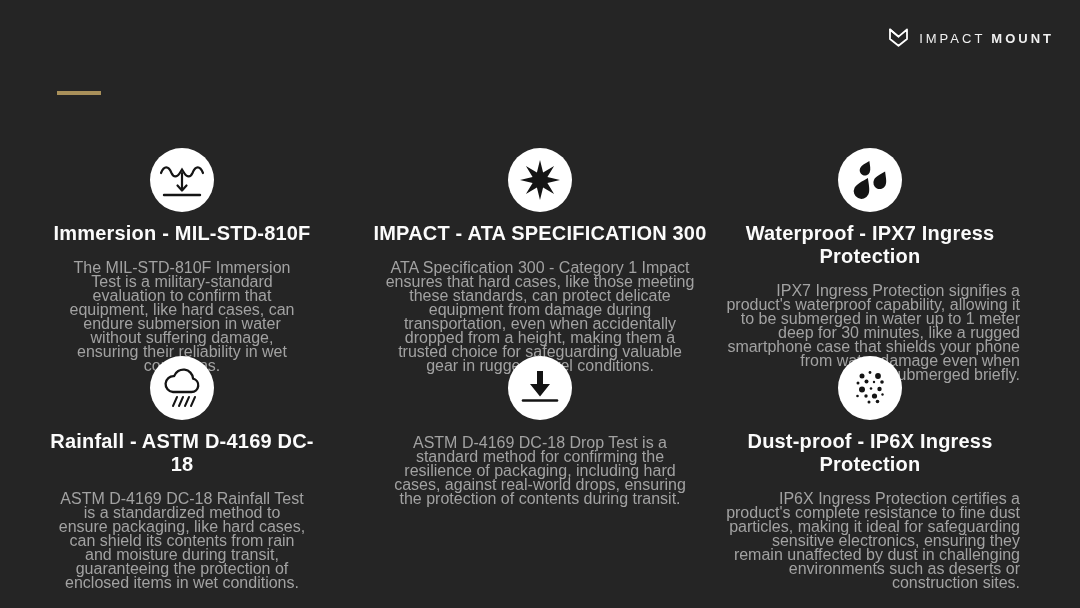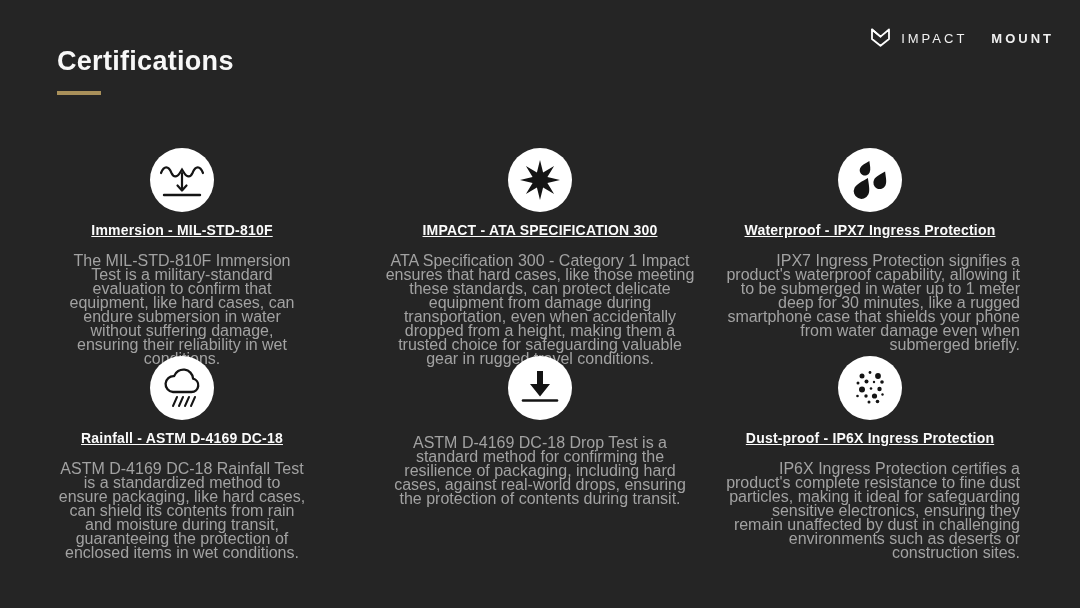--- a/index.html
+++ b/index.html
@@ -17,49 +17,48 @@
     position:absolute;left:57px;top:91px;width:44px;height:4px;
     background:#a9905a;
   }
   .logo{
     position:absolute;right:26px;top:26px;
     display:flex;align-items:center;gap:8px;color:#fff;
   }
   .logo .mark{display:block;}
   .brand{font-size:13px;letter-spacing:3px;color:#f0f0f0;}
   .brand-first{font-weight:400;}
-  .brand-second{font-weight:700;margin-left:24px;}
+  .brand-second{font-weight:700;margin-left:6px;}
   
   .card{position:absolute;text-align:center;}
   .c0{left:40px;top:148px;width:284px;}
   .c1{left:370px;top:148px;width:340px;}
   .c2{left:708px;top:148px;width:324px;}
   .c3{left:40px;top:356px;width:284px;}
   .c4{left:370px;top:356px;width:340px;}
   .c5{left:708px;top:356px;width:324px;}
   .icon-circle{
     width:64px;height:64px;border-radius:50%;background:#ffffff;
     margin:0 auto 10px auto;display:flex;align-items:center;justify-content:center;
   }
   .card h2{
-    margin:0 0 9px 0;font-size:14px;font-weight:700;color:#fbfbfb;letter-spacing:.2px;text-decoration:underline;
+    margin:0 0 9px 0;font-size:20px;font-weight:700;color:#fbfbfb;letter-spacing:.2px;
   }
   .card p{
     margin:16px auto;font-size:16px;line-height:14px;color:#a2a2a2;
   }
   .c0 p,.c3 p{max-width:248px;}
   .c1 p,.c4 p{max-width:314px;}
   .c2 p,.c5 p{max-width:300px;text-align:right;}
 </style>
 </head>
 <body>
 
 <div class="slide">
 
-  <h1 class="page-title">Certifications</h1>
   <div class="title-underline"></div>
 
   <div class="logo">
     <svg class="mark" width="25" height="25" viewBox="0 0 25 25">
       <path d="M4 3.5 V13 L12.5 19.8 L21 13 V3.5 L12.5 10.6 Z" fill="none" stroke="#ffffff" stroke-width="1.8" stroke-linejoin="round" stroke-linecap="round"></path>
       <path d="M4 3.5 L12.5 10.6" fill="none" stroke="#ffffff" stroke-width="1.8" stroke-linecap="round"></path>
     </svg>
     <span class="brand">
       <span class="brand-first">IMPACT</span><span class="brand-second">MOUNT</span>
     </span>

